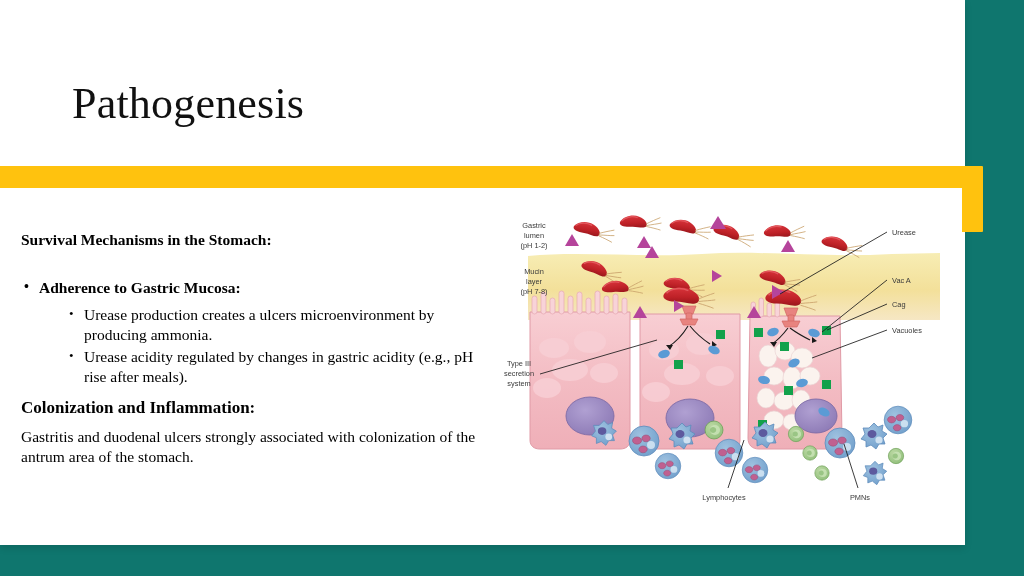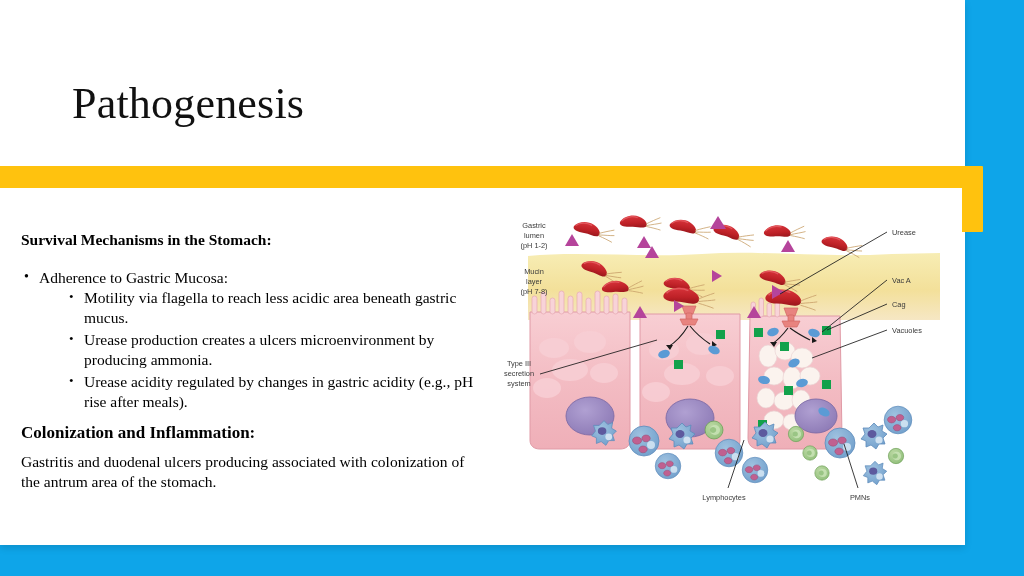--- a/index.html
+++ b/index.html
@@ -11,21 +11,21 @@
     width: 1024px;
     height: 576px;
     overflow: hidden;
     font-family: "Liberation Serif", serif;
   }
 
   .slide {
     position: relative;
     width: 1024px;
     height: 576px;
-    background: #0ea5e9;
+    background: #0f766e;
   }
 
   
   .card {
     position: absolute;
     left: 0;
     top: 0;
     width: 965px;
     height: 545px;
     background: #ffffff;
@@ -77,29 +77,30 @@
     position: absolute;
     left: 21px;
     top: 230px;
     width: 465px;
     color: #000000;
   }
   .lead {
     font-size: 15.5px;
     line-height: 20px;
     font-weight: bold;
-    margin-bottom: 18px;
+    margin-bottom: 28px;
   }
 
   .l1 {
     position: relative;
     padding-left: 18px;
     font-size: 15.5px;
     line-height: 20px;
-    font-weight: normal;
+    font-weight: bold;
+    margin-bottom: 7px;
   }
   .l1::before {
     content: "\2022";
     position: absolute;
     left: 3px;
     top: -1px;
     font-size: 14px;
   }
 
   .l2 {
@@ -158,27 +159,26 @@
   <div class="bar-h"></div>
   <div class="bar-descender"></div>
   <div class="bar-v"></div>
 
   <div class="body-col">
 
     <div class="lead">Survival Mechanisms in the Stomach:</div>
 
     <div class="l1">Adherence to Gastric Mucosa:</div>
 
-    <div class="l2">Motility via flagella to reach less acidic area beneath gastric mucus.</div>
     <div class="l2">Urease production creates a ulcers microenvironment by producing ammonia.</div>
     <div class="l2">Urease acidity regulated by changes in gastric acidity (e.g., pH rise after meals).</div>
 
     <div class="sub-head">Colonization and Inflammation:</div>
 
-    <div class="para">Gastritis and duodenal ulcers producing associated with colonization of the antrum area of the stomach.</div>
+    <div class="para">Gastritis and duodenal ulcers strongly associated with colonization of the antrum area of the stomach.</div>
   </div>
 
   <div class="figure">
     <svg width="470" height="308" viewBox="0 0 470 308" xmlns="http://www.w3.org/2000/svg">
       <defs>
         <linearGradient id="mucinGrad" x1="0" y1="0" x2="0" y2="1">
           <stop offset="0%" stop-color="#F7EDB4"></stop>
           <stop offset="55%" stop-color="#F3E09A"></stop>
           <stop offset="100%" stop-color="#F6E7C4"></stop>
         </linearGradient>

